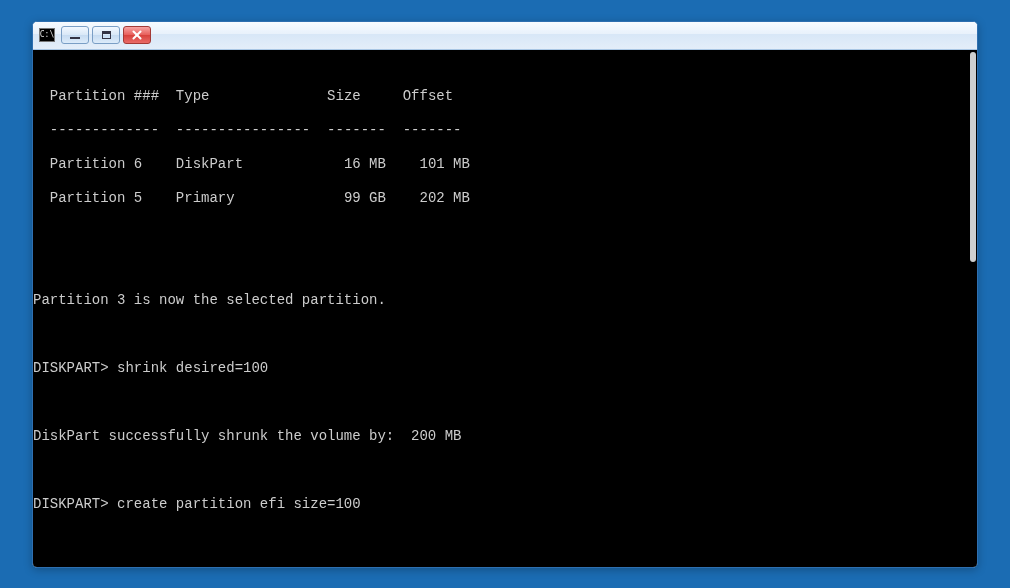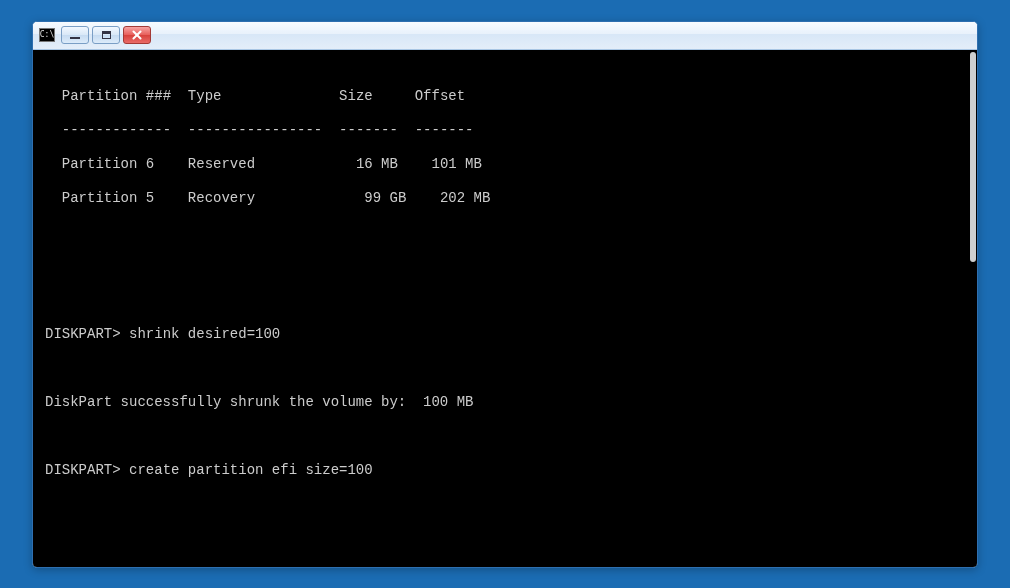--- a/index.html
+++ b/index.html
@@ -70,21 +70,21 @@
   .win-btn.close .x::before { transform: rotate(45deg); }
   .win-btn.close .x::after  { transform: rotate(-45deg); }
 
   .client {
     flex: 1;
     background: #000;
     color: #ccc;
     font-family: Consolas, "Courier New", monospace;
     font-size: 14px;
     line-height: 17px;
-    padding: 4px 0 4px 12px;
+    padding: 4px 0 4px 0;
     position: relative;
     overflow: hidden;
     white-space: pre;
   }
   .client .row { display: block; }
   .scrollbar {
     position: absolute;
     right: 1px; top: 2px;
     width: 6px; height: 210px;
     background: #cfcfcf;
@@ -107,28 +107,29 @@
       <div class="win-btn close">
           <div class="x"></div>
         </div>
     </div>
   </div>
 
   <div class="client">
     <div class="scrollbar"></div>
 <span class="row">  <span>Partition ###</span>  <span>Type</span>              <span>Size</span>     <span>Offset</span></span>
 <span class="row">  <span>-------------</span>  <span>----------------</span>  <span>-------</span>  <span>-------</span></span>
-<span class="row">  <span>Partition 6</span>    <span>Reserved</span>            <span>16 MB</span>    <span>101 MB</span></span>
-<span class="row">  <span>Partition 5</span>    <span>Recovery</span>             <span>99 GB</span>    <span>202 MB</span></span>
+<span class="row">  <span>Partition 6</span>    <span>DiskPart</span>            <span>16 MB</span>    <span>101 MB</span></span>
+<span class="row">  <span>Partition 5</span>    <span>Primary</span>             <span>99 GB</span>    <span>202 MB</span></span>
 <span class="row"> </span>
 <span class="row"> </span>
+<span class="row">Partition 3 is now the selected partition.</span>
 <span class="row"> </span>
 <span class="row"><span>DISKPART&gt;</span> <span>shrink desired=100</span></span>
 <span class="row"> </span>
-<span class="row">DiskPart successfully shrunk the volume by:  100 MB</span>
+<span class="row">DiskPart successfully shrunk the volume by:  200 MB</span>
 <span class="row"> </span>
 <span class="row"><span>DISKPART&gt;</span> <span>create partition efi size=100</span></span>
 
 
 
 
 
 
 
 

